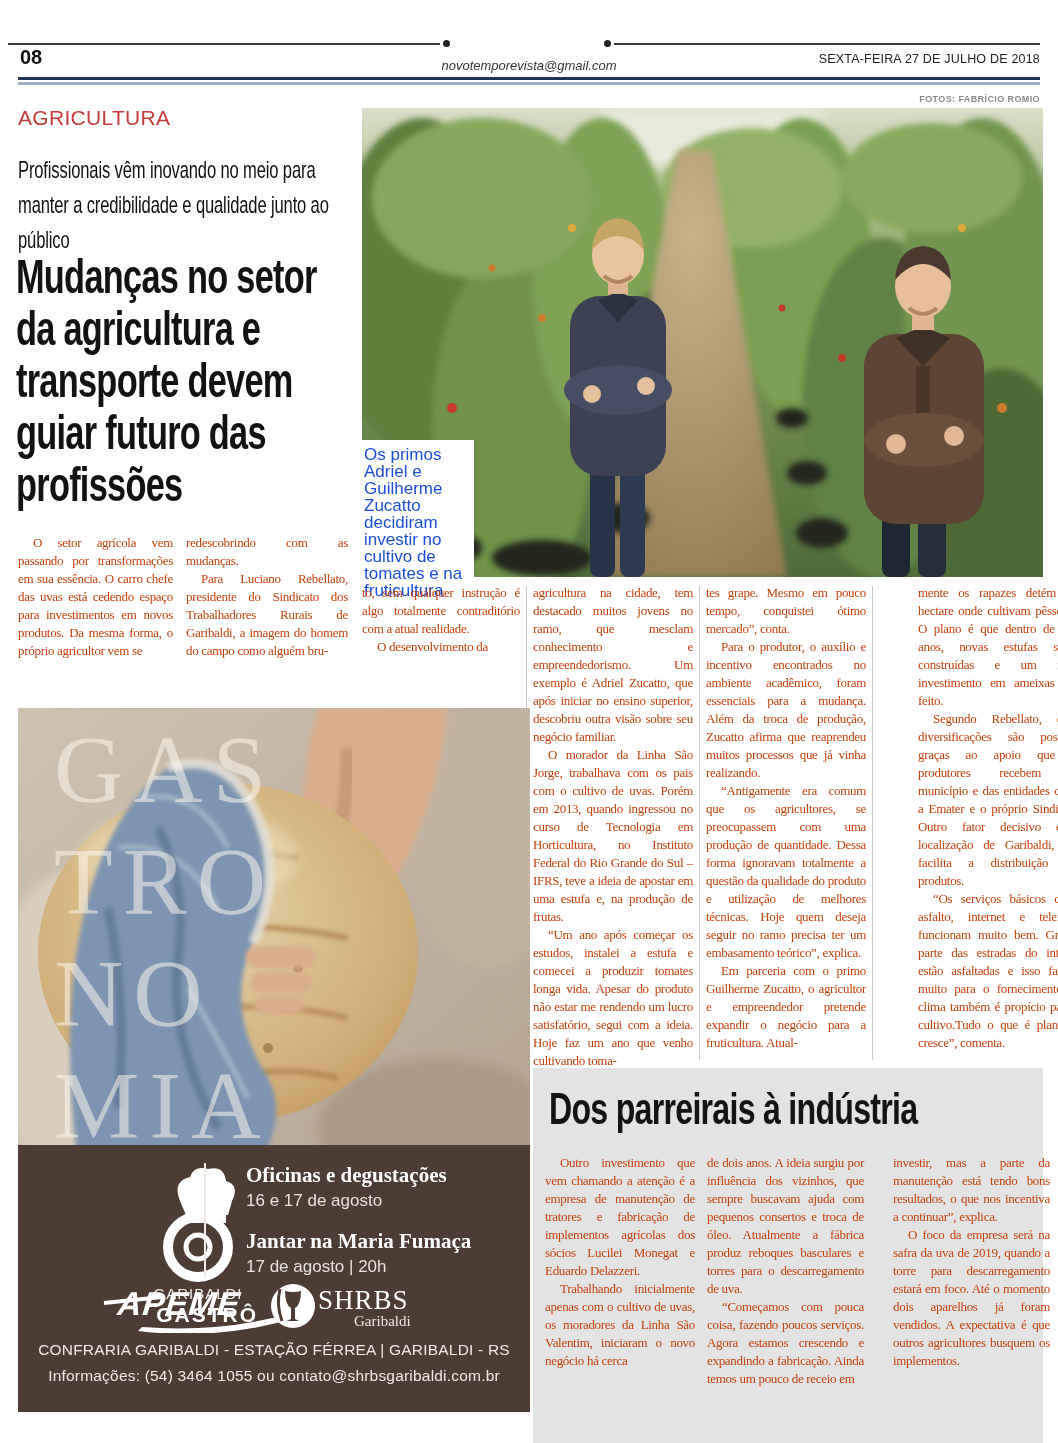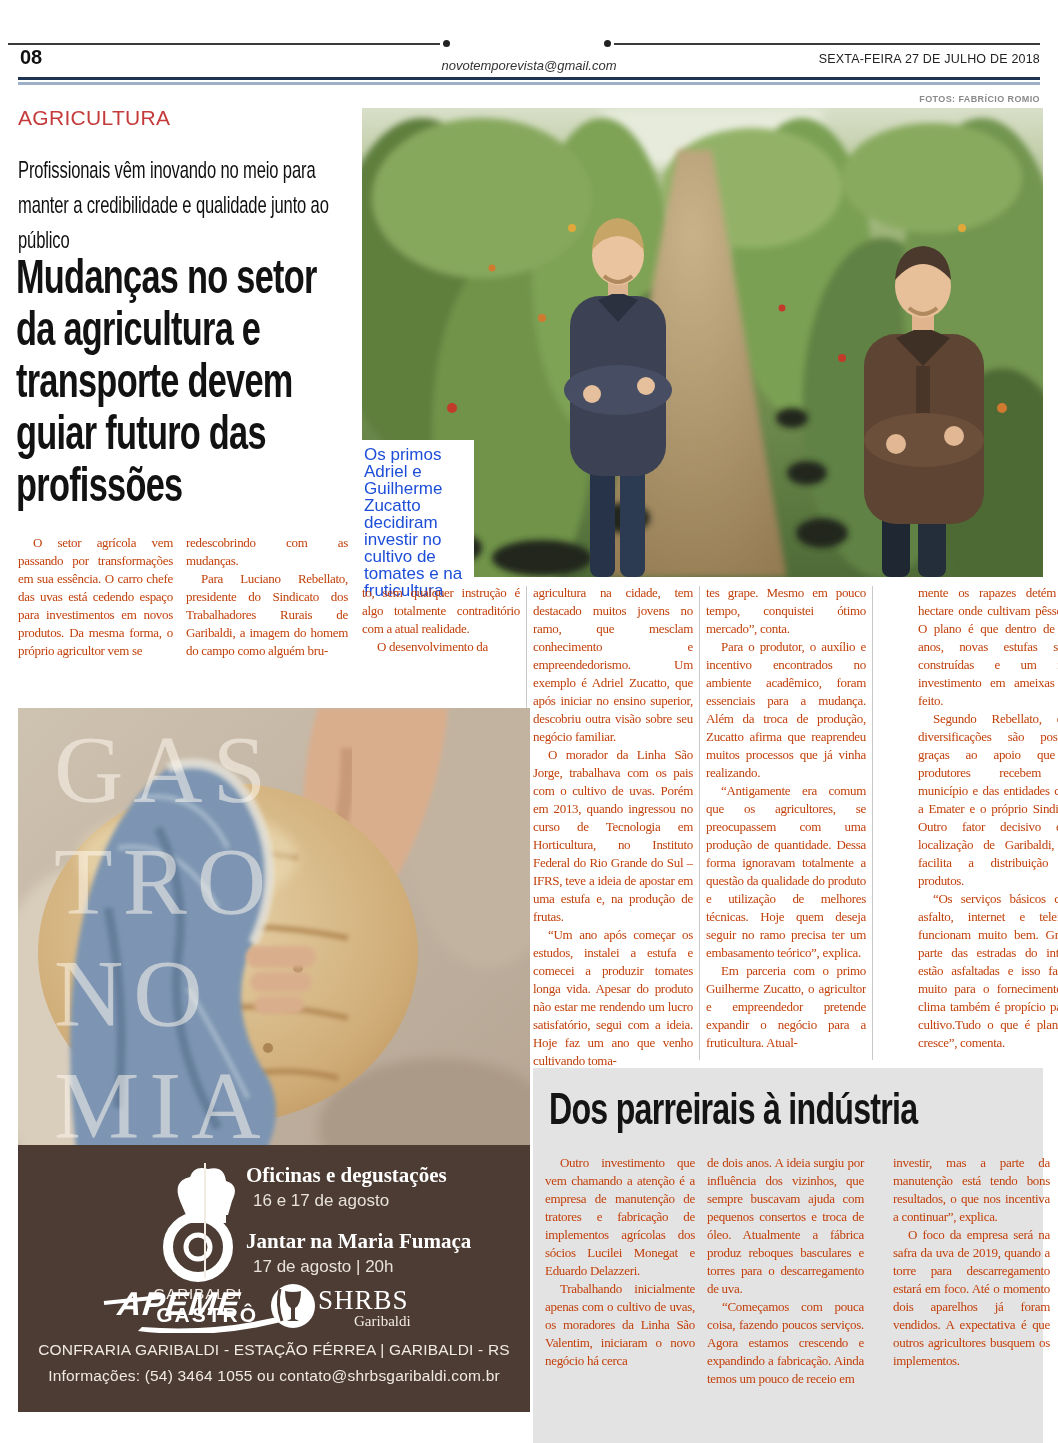--- a/index.html
+++ b/index.html
@@ -41,21 +41,21 @@
   
   .ad-photo{left:18px;top:688px;width:512px;height:457px;overflow:hidden;background:#a21caf;margin-top:20px;}
   .gastro-line{position:absolute;left:36px;font-family:"Liberation Serif",serif;font-size:96px;
                line-height:100px;letter-spacing:10px;color:rgba(255,250,240,.52);font-weight:normal;}
   .ad-brown{left:18px;top:1145px;width:512px;height:267px;background:#4c3c34;}
   .brand-top{left:120px;top:140px;width:120px;text-align:center;font-size:15px;letter-spacing:1px;color:#f2ece4;}
   .brand-bottom{left:120px;top:158px;width:120px;text-align:right;font-size:21px;font-weight:bold;
                 letter-spacing:2px;color:#fff;}
   .ad-divider{left:186px;top:18px;width:2px;height:115px;background:#f2ece4;}
   .event-title{left:228px;font-family:"Liberation Serif",serif;font-weight:bold;font-size:21px;color:#fff;text-align:center;}
-  .event-date{left:228px;font-size:17px;color:#e8e2da;margin-left:7px;}
+  .event-date{left:228px;font-size:17px;color:#e8e2da;}
   .ad-footer{left:0;width:512px;text-align:center;font-size:15.5px;color:#f0eae2;letter-spacing:.2px;}
   .apeme{left:100px;top:140px;font-size:33px;font-weight:bold;font-style:italic;color:#fff;
          letter-spacing:1px;transform:skewX(-6deg);}
   .shrbs{left:300px;top:140px;font-family:"Liberation Serif",serif;font-size:27px;color:#fff;letter-spacing:1px;}
   .shrbs-sub{left:336px;top:168px;font-family:"Liberation Serif",serif;font-size:15px;color:#f0eae2;}
 
   
   .graybox{left:533px;top:1068px;width:510px;height:432px;background:#e3e3e3;}
   .headline2{left:16px;top:16px;width:660px;transform:scaleX(.73);transform-origin:0 0;
              font-size:44px;font-weight:bold;letter-spacing:-1px;color:#141414;}

